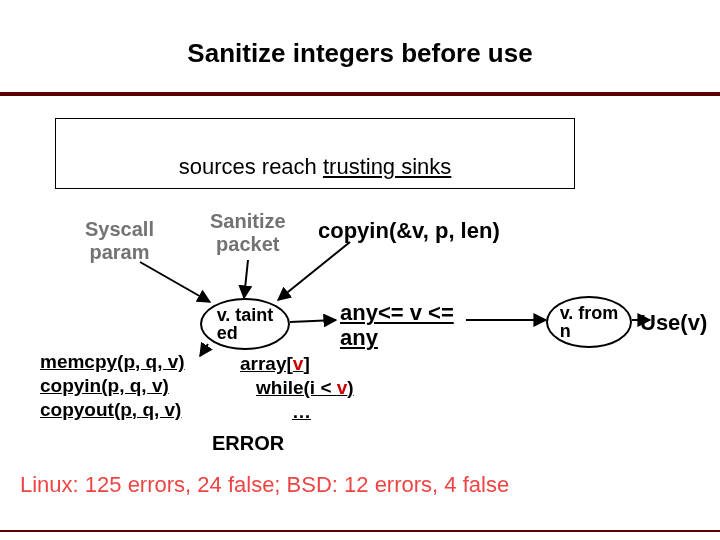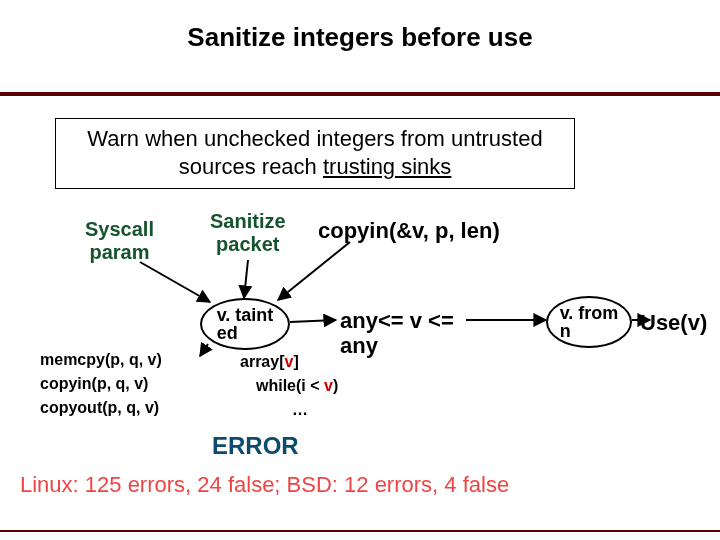--- a/index.html
+++ b/index.html
@@ -11,21 +11,21 @@
     font-family: Arial, Helvetica, sans-serif;
     position: relative;
     overflow: hidden;
   }
   .title {
     width: 100%;
     text-align: center;
     font-size: 26px;
     font-weight: bold;
     color: #000;
-    padding-top: 22px;
+    padding-top: 38px;
   }
   .hr-dark {
     position: absolute;
     left: 0; right: 0;
     top: 92px;
     height: 4px;
     background: #5a0000;
   }
   .warn-box {
     position: absolute;
@@ -36,21 +36,21 @@
     padding: 6px 12px 8px;
     font-size: 22px;
     text-align: center;
     line-height: 1.25;
   }
   .under { text-decoration: underline; }
   .label {
     position: absolute;
     font-size: 20px;
     font-weight: bold;
-    color: #14532d;
+    color: #737373;
     line-height: 1.15;
     text-align: center;
   }
   .mono {
     position: absolute;
     font-size: 22px;
     font-weight: bold;
     color: #000;
     line-height: 1.15;
   }
@@ -60,31 +60,32 @@
     border-radius: 50%;
     display: flex;
     align-items: center;
     justify-content: center;
     font-size: 18px;
     font-weight: bold;
     line-height: 1.0;
   }
   .code {
     position: absolute;
-    font-size: 16px;
+    font-size: 19px;
     font-weight: bold;
     color: #000;
     line-height: 1.25;
+    text-decoration: underline;
   }
   .red { color: #c00; }
   .error {
     position: absolute;
-    font-size: 24px;
+    font-size: 20px;
     font-weight: bold;
-    color: #0c4a6e;
+    color: #000000;
   }
   .footer-line {
     position: absolute;
     left: 20px;
     top: 472px;
     font-size: 22px;
     color: #ef4444;
   }
   .footer-rule {
     position: absolute;
@@ -100,36 +101,36 @@
     pointer-events: none;
   }
 </style>
 </head>
 <body>
 
 <div class="title">Sanitize integers before use</div>
 <div class="hr-dark"></div>
 
 <div class="warn-box">
-  <span>Warn when unchecked integers from untrusted</span><br>
+  <br>
   <span>sources reach </span><span class="under">trusting sinks</span>
 </div>
 
 <div class="label" style="left:85px; top:218px; white-space:pre;">Syscall
 param</div>
 <div class="label" style="left:210px; top:210px; white-space:pre;">Sanitize
 packet</div>
 <div class="mono" style="left:318px; top:218px;">copyin(&amp;v, p, len)</div>
 
 <div class="oval" style="left:200px; top:298px; width:90px; height:52px; white-space:pre;">v. taint
 ed</div>
 <div class="oval" style="left:546px; top:296px; width:86px; height:52px; white-space:pre;">v. from
 n</div>
 
-<div class="mono" style="left:340px; top:308px; white-space:pre;">any&lt;= v &lt;=
+<div class="mono" style="left:340px; top:300px; white-space:pre;text-decoration:underline;">any&lt;= v &lt;=
 any</div>
 
 <div class="code" style="left:40px; top:350px;">memcpy(p, q, v)</div>
 <div class="code" style="left:40px; top:374px;">copyin(p, q, v)</div>
 <div class="code" style="left:40px; top:398px;">copyout(p, q, v)</div>
 
 <div class="code" style="left:240px; top:352px;text-align:center;">
   <span>array[</span><span class="red">v</span><span>]</span>
 </div>
 <div class="code" style="left:232px; top:376px;margin-left:24px;">

